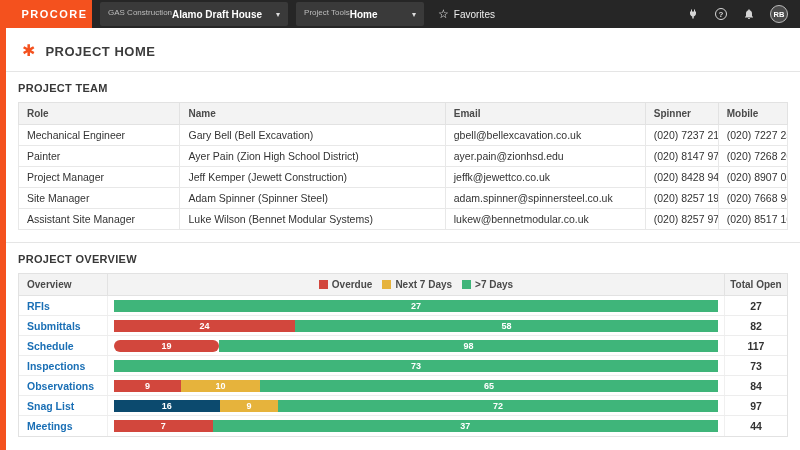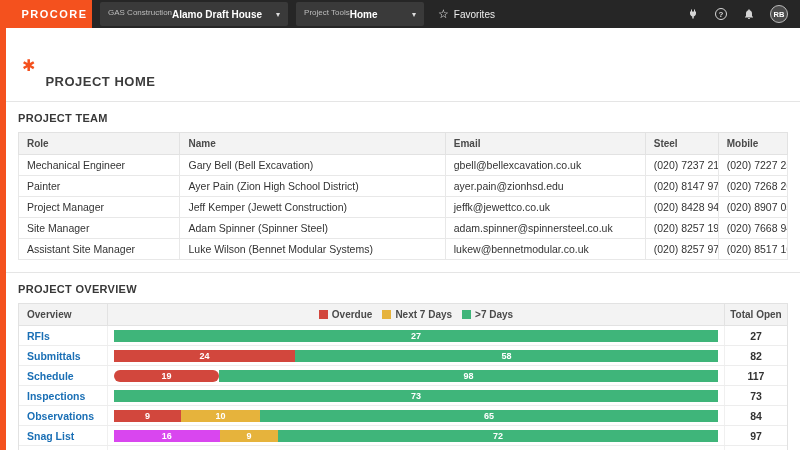--- a/index.html
+++ b/index.html
@@ -21,21 +21,21 @@
   .favorites .star { font-size:12px; margin-right:5px; color:#eee; }
   .top-right { margin-left:auto; display:flex; align-items:center; gap:14px; padding-right:12px; }
   .tool-icon { width:14px; height:14px; display:flex; align-items:center; justify-content:center; cursor:pointer; }
   .help-circle { width:12px; height:12px; border:1px solid #d5d5d5; border-radius:50%; color:#d5d5d5; font-size:8px; font-weight:bold; display:flex; align-items:center; justify-content:center; }
   .avatar { width:18px; height:18px; border-radius:50%; background:#4a4a4a; border:1px solid #bbb; color:#fff; font-size:7.5px; font-weight:bold; display:flex; align-items:center; justify-content:center; cursor:pointer; }
 
   
   .content { position:absolute; top:28px; left:6px; right:0; bottom:0; background:#fff; }
   .page-head { display:flex; align-items:center; padding:15px 0 12px 16px; }
   .ph-icon { color:#f4511e; font-size:16px; margin-right:10px; line-height:1; }
-  .page-title { font-size:13px; font-weight:bold; color:#3c3c3c; letter-spacing:0.5px;margin-top:31px; }
+  .page-title { font-size:13px; font-weight:bold; color:#3c3c3c; letter-spacing:0.5px; }
   .divider { border-top:1px solid #e5e5e5; }
 
   .section { padding:0 12px; }
   .sec-heading { font-size:11px; font-weight:bold; color:#383838; letter-spacing:0.3px; margin:10px 0 8px 0; }
 
   
   table.team { width:100%; border-collapse:collapse; font-size:10.5px; color:#333; table-layout:fixed; }
   table.team th { background:#f3f3f3; text-align:left; font-weight:bold; font-size:10px; color:#4a4a4a; padding:5px 8px; border:1px solid #e2e2e2; }
   table.team td { padding:4px 8px; border:1px solid #e8e8e8; white-space:nowrap; overflow:hidden; }
 
@@ -118,21 +118,21 @@
           <col style="width:34.5%">
           <col style="width:26%">
           <col style="width:9.5%">
           <col style="width:9%">
       </colgroup>
       <thead>
         <tr>
           <th>Role</th>
           <th>Name</th>
           <th>Email</th>
-          <th>Steel</th>
+          <th>Spinner</th>
           <th>Mobile</th>
         </tr>
       </thead>
       <tbody>
           <tr>
             <td>Mechanical Engineer</td>
             <td>Gary Bell (Bell Excavation)</td>
             <td>gbell@bellexcavation.co.uk</td>
             <td>(020) 7237 2111</td>
             <td>(020) 7227 2551</td>
@@ -239,21 +239,21 @@
                 <div class="seg" style="flex-grow: 10; background: rgb(230, 179, 60);">10</div>
                 <div class="seg" style="flex-grow: 65; background: rgb(63, 181, 122);">65</div>
               </div>
             </div>
             <div class="ov-row-total">84</div>
           </div>
           <div class="ov-row">
             <div class="ov-row-label">Snag List</div>
             <div class="ov-row-bars">
               <div class="bar">
-                <div class="seg" style="flex-grow: 16; background: #d946ef;">16</div>
+                <div class="seg" style="flex-grow: 16; background: #0c4a6e;">16</div>
                 <div class="seg" style="flex-grow: 9; background: rgb(230, 179, 60);">9</div>
                 <div class="seg" style="flex-grow: 72; background: rgb(63, 181, 122);">72</div>
               </div>
             </div>
             <div class="ov-row-total">97</div>
           </div>
           <div class="ov-row">
             <div class="ov-row-label">Meetings</div>
             <div class="ov-row-bars">
               <div class="bar">

